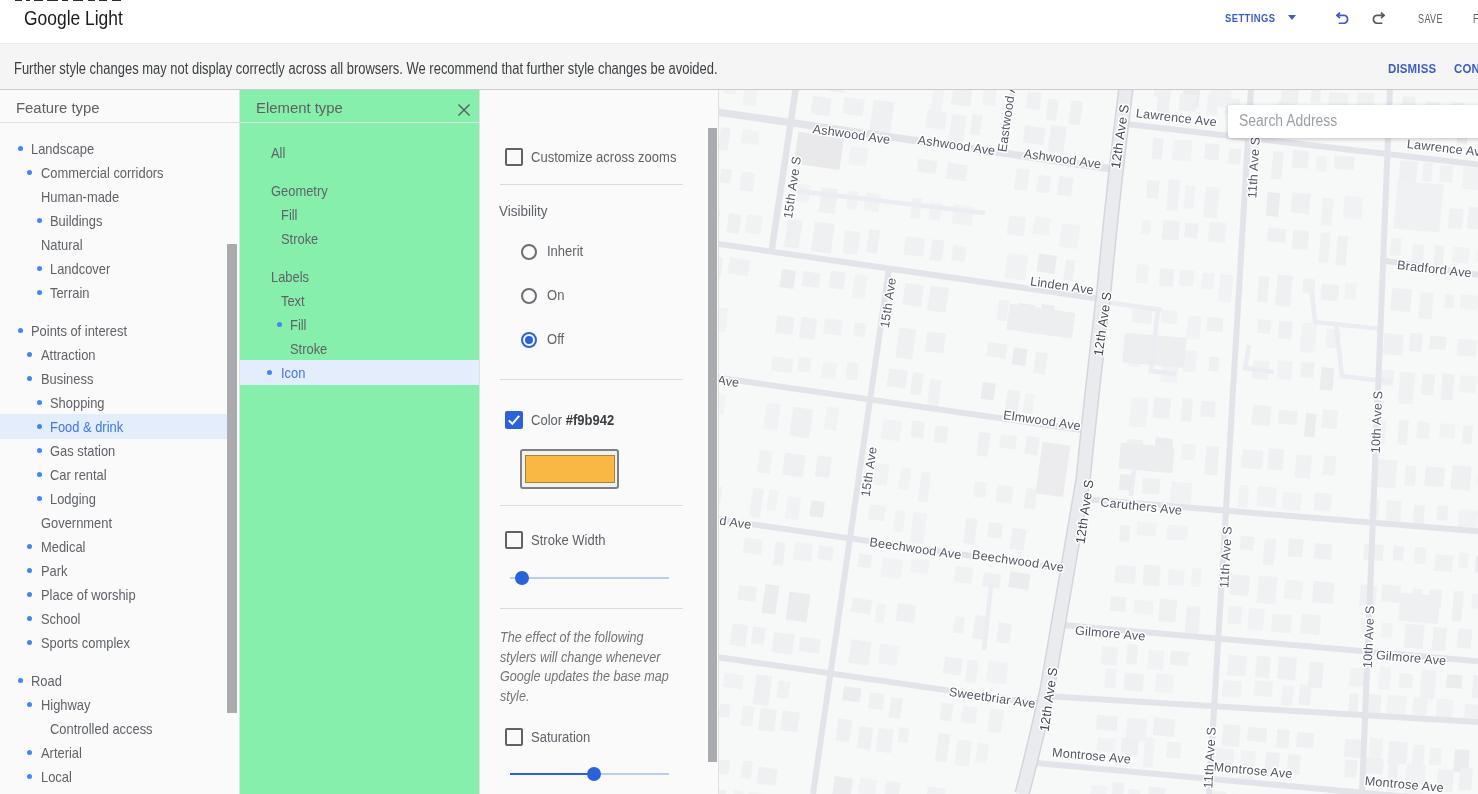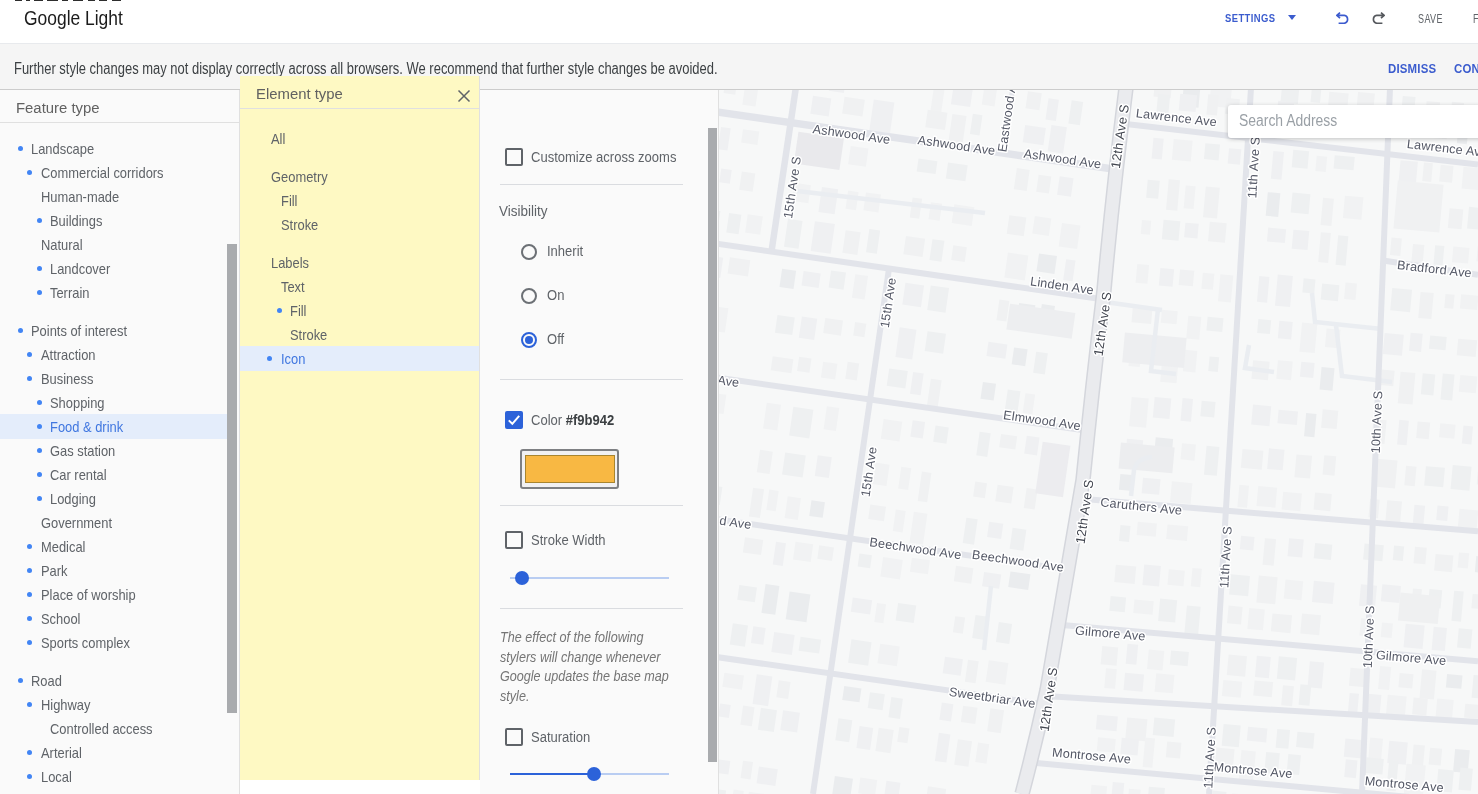--- a/index.html
+++ b/index.html
@@ -90,21 +90,21 @@
         <div style="position:absolute;left:27.0px;top:611.5px;width:5px;height:5px;border-radius:50%;background:#4285f4;"></div>
         <div class="cx86" style="position:absolute;left:40.5px;top:601.5px;height:25px;line-height:25px;font-size:15px;color:#5f6368;white-space:nowrap;">Highway</div>
         <div class="cx86" style="position:absolute;left:50px;top:625.5px;height:25px;line-height:25px;font-size:15px;color:#5f6368;white-space:nowrap;">Controlled access</div>
         <div style="position:absolute;left:27.0px;top:659.5px;width:5px;height:5px;border-radius:50%;background:#4285f4;"></div>
         <div class="cx86" style="position:absolute;left:40.5px;top:649.5px;height:25px;line-height:25px;font-size:15px;color:#5f6368;white-space:nowrap;">Arterial</div>
         <div style="position:absolute;left:27.0px;top:683.5px;width:5px;height:5px;border-radius:50%;background:#4285f4;"></div>
         <div class="cx86" style="position:absolute;left:40.5px;top:673.5px;height:25px;line-height:25px;font-size:15px;color:#5f6368;white-space:nowrap;">Local</div>
       </div>
     <div class="abs" style="left:227px;top:154px;width:10px;height:469px;background:#a9abae;"></div>
   </div>
-  <div class="abs" style="left:240px;top:76px;width:240px;height:704px;background:#fef9c3;border-right:1px solid #e0e0e0;">
+  <div class="abs" style="left:240px;top:90px;width:240px;height:704px;background:#86efac;border-right:1px solid #e0e0e0;">
     <div class="abs" style="left:0;top:0;width:239px;height:33px;border-bottom:1px solid #e0e0e0;">
       <div class="abs cx96" style="left:16px;top:7px;font-size:15.5px;line-height:22px;color:#616161;">Element type</div>
       <div class="abs" style="left:224px;top:20px;">
           <svg width="14" height="14" viewBox="0 0 14 14" style="position:absolute;top:-7px;left:-7px;">
             <path d="M1.5,1.5 L12.5,12.5 M12.5,1.5 L1.5,12.5" stroke="#5f6368" stroke-width="1.5"></path>
           </svg>
         </div>
     </div>
     <div class="abs" style="left:0;top:0;width:239px;height:702px;text-decoration:underline;">
         <div class="cx86" style="position:absolute;left:31px;top:49.5px;height:25px;line-height:25px;font-size:15px;color:#5f6368;white-space:nowrap;">All</div>

